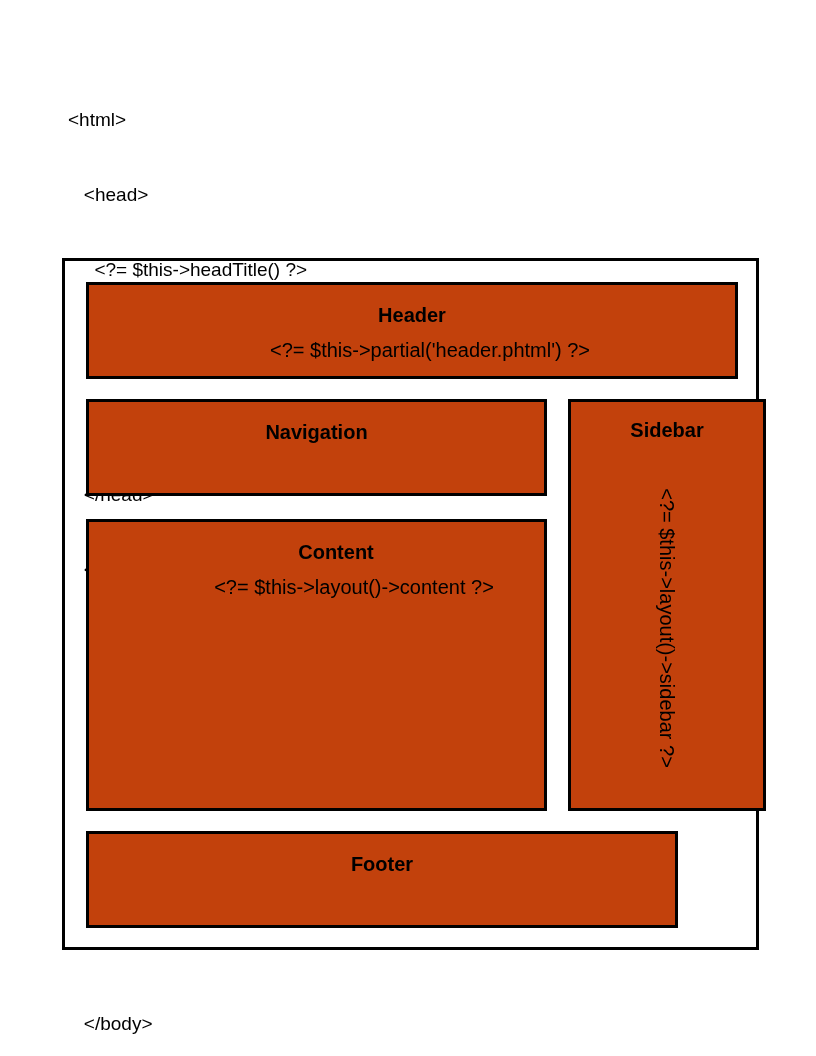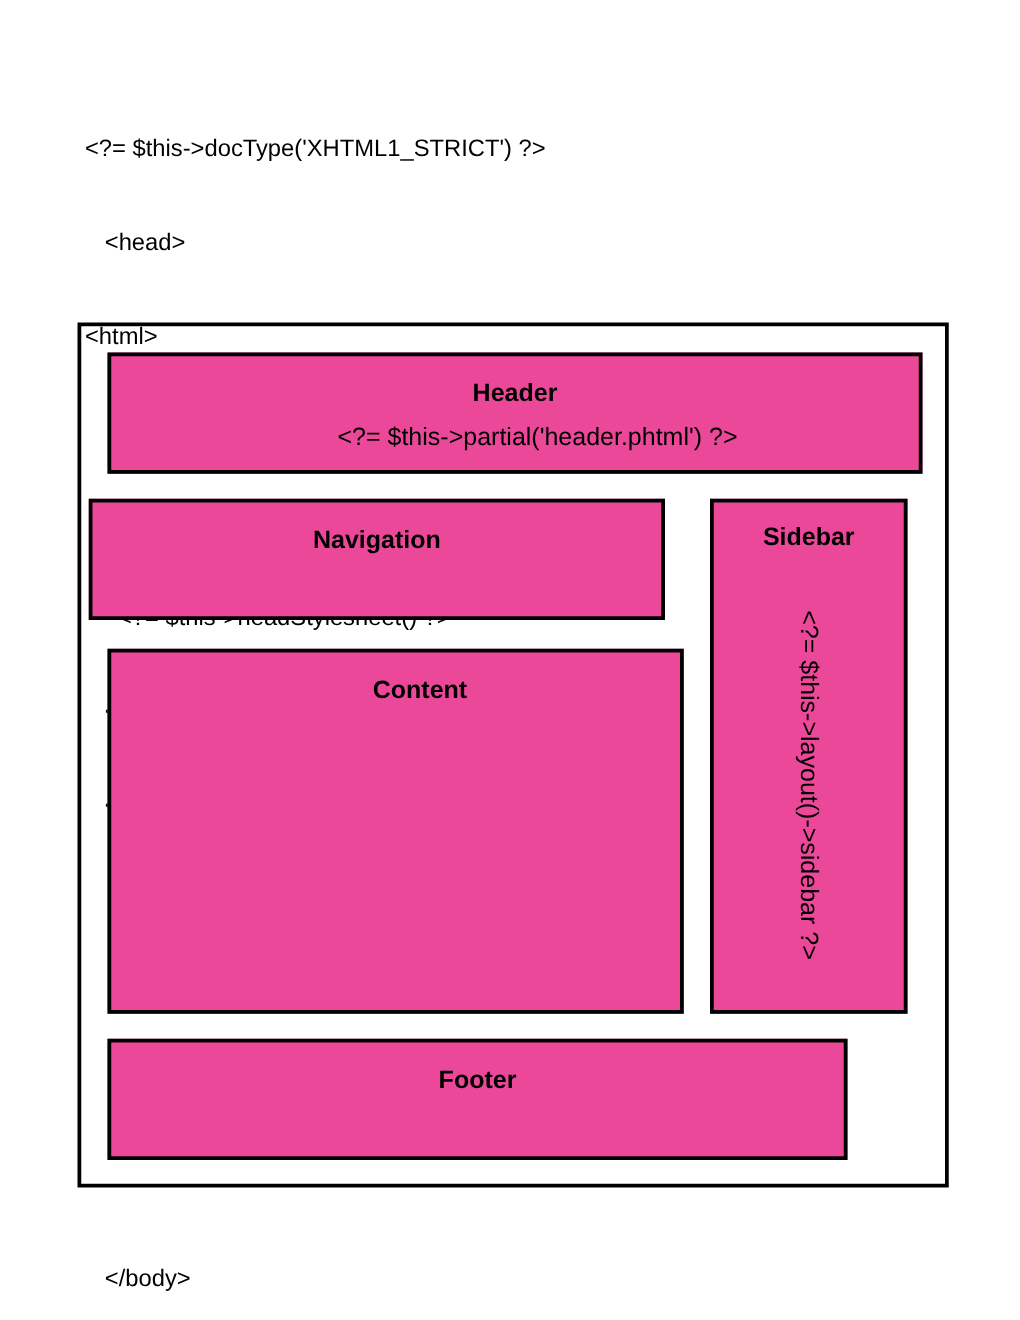--- a/index.html
+++ b/index.html
@@ -47,21 +47,21 @@
     width: 697px;
     height: 692px;
     border: 3px solid #000000;
     box-sizing: border-box;
   }
 
   .region-box {
     position: absolute;
     border: 3px solid #000000;
     box-sizing: border-box;
-    background: #ec4899;
+    background: #c2410c;
   }
 
   .region-title {
     text-align: center;
     font-weight: bold;
     font-size: 20px;
     line-height: 24px;
     margin-top: 18px;
   }
   .region-code {
@@ -77,40 +77,40 @@
   
   #region-header {
     left: 21px;
     top: 21px;
     width: 652px;
     height: 97px;
   }
 
   
   #region-navigation {
-    left: 6px;
+    left: 21px;
     top: 138px;
     width: 461px;
     height: 97px;
   }
 
   
   #region-content {
     left: 21px;
     top: 258px;
     width: 461px;
     height: 292px;
     padding-left: 39px;
   }
 
   
   #region-sidebar {
     left: 503px;
     top: 138px;
-    width: 158px;
+    width: 198px;
     height: 412px;
   }
   #region-sidebar .region-title { margin-top: 16px; }
   #sidebar-code-wrap {
     position: absolute;
     left: 0;
     top: 46px;
     width: 100%;
     height: 360px;
     overflow: hidden;
@@ -132,43 +132,43 @@
     left: 21px;
     top: 570px;
     width: 592px;
     height: 97px;
   }
 </style>
 </head>
 <body>
 
 <div id="code-top">
-  <span class="code-line">&lt;?= $this-&gt;docType('XHTML1_STRICT') ?&gt;</span>
+  <span class="code-line">&lt;html&gt;</span>
   <span class="code-line">   &lt;head&gt;</span>
-  <span class="code-line">&lt;html&gt;</span>
   <span class="code-line">     &lt;?= $this-&gt;headTitle() ?&gt;</span>
   <span class="code-line">     &lt;?= $this-&gt;headScript() ?&gt;</span>
   <span class="code-line">     &lt;?= $this-&gt;headStylesheet() ?&gt;</span>
   <span class="code-line">   &lt;/head&gt;</span>
   <span class="code-line">   &lt;body&gt;</span>
 </div>
 
 <div id="layout-container">
 
   <div class="region-box" id="region-header">
     <div class="region-title">Header</div>
     <div class="region-code">&lt;?= $this-&gt;partial('header.phtml') ?&gt;</div>
   </div>
 
   <div class="region-box" id="region-navigation">
     <div class="region-title">Navigation</div>
   </div>
 
   <div class="region-box" id="region-content">
     <div class="region-title">Content</div>
+    <div class="region-code">&lt;?= $this-&gt;layout()-&gt;content ?&gt;</div>
   </div>
 
   <div class="region-box" id="region-sidebar">
     <div class="region-title">Sidebar</div>
     <div id="sidebar-code-wrap">
       <div id="sidebar-code">&lt;?= $this-&gt;layout()-&gt;sidebar ?&gt;</div>
     </div>
   </div>
 
   <div class="region-box" id="region-footer">

